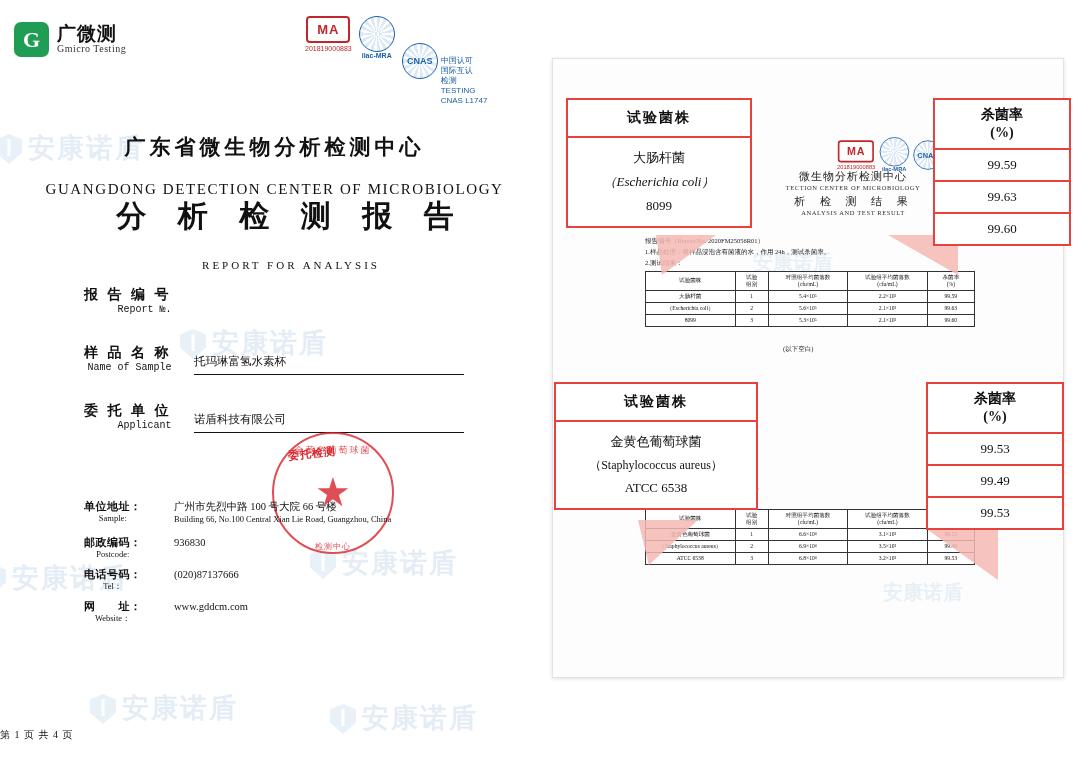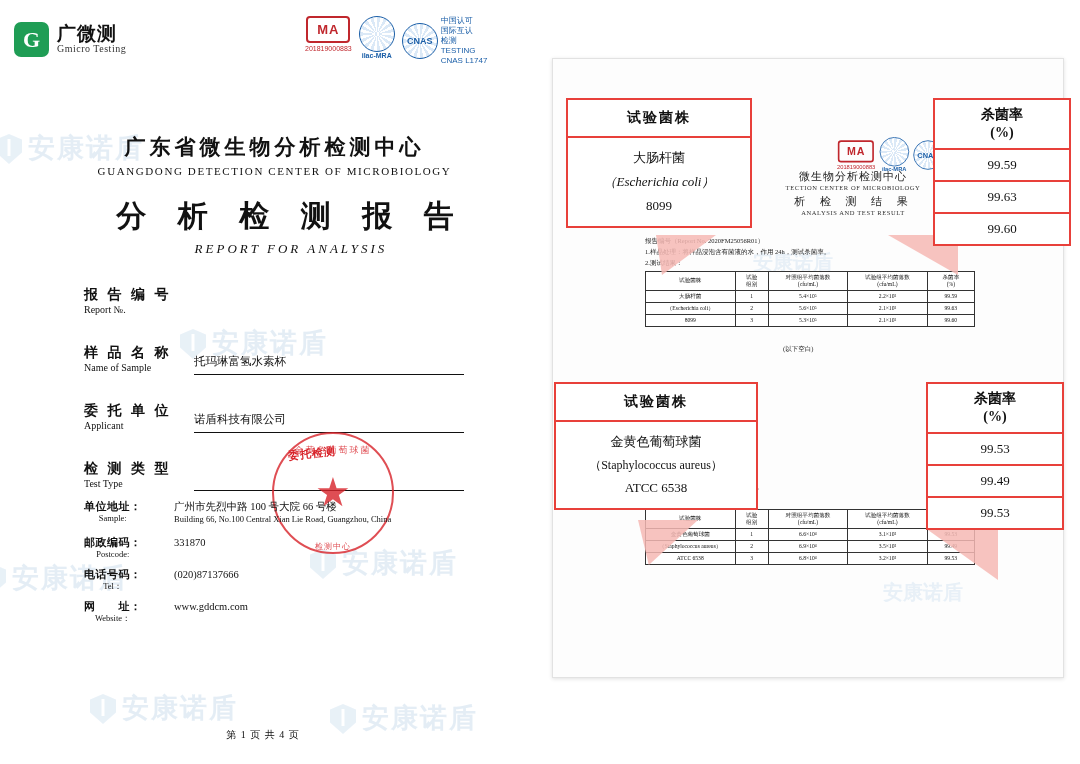--- a/index.html
+++ b/index.html
@@ -76,36 +76,36 @@
   }
   .ilac-sub{font-size:7px;color:#1b5fa8;font-family:"Liberation Sans", sans-serif;font-weight:bold;}
   .acc-cnas{display:flex;align-items:center;gap:3px;}
   .cnas-circ{
     width:34px;height:34px;border-radius:50%;
     border:1.5px solid #1b5fa8;
     background:repeating-conic-gradient(from 0deg,#dbe9f7 0deg 12deg,#ffffff 12deg 24deg);
     display:flex;align-items:center;justify-content:center;
     font-size:9px;color:#1b5fa8;font-weight:bold;font-family:"Liberation Sans", sans-serif;
   }
-  .cnas-txt{font-size:8px;line-height:1.25;color:#1b5fa8;font-family:"Liberation Sans", sans-serif;}
+  .cnas-txt{font-size:8px;line-height:1.25;color:#1b5fa8;font-family:"Liberation Sans", sans-serif;margin-top:40px;}
 
   
   .ct-title{position:absolute;left:0;right:0;top:133px;text-align:center;padding-left:11px;}
   .ct-cn{font-size:21px;letter-spacing:4px;color:#111;font-family:"Liberation Serif", serif;font-weight:bold;}
-  .ct-en{font-size:11px;letter-spacing:1.6px;color:#111;margin-top:4px;font-family:"Liberation Serif", serif;}
+  .ct-en{font-size:15px;letter-spacing:1.6px;color:#111;margin-top:20px;font-family:"Liberation Serif", serif;}
   .rep-title{position:absolute;left:0;right:0;top:196px;text-align:center;padding-left:44px;}
   .rep-cn{font-size:30px;letter-spacing:12px;color:#111;font-weight:bold;font-family:"Liberation Serif", serif;}
-  .rep-en{font-size:13px;letter-spacing:3px;color:#111;margin-top:4px;font-family:"Liberation Serif", serif;font-style:italic;}
+  .rep-en{font-size:11px;letter-spacing:3px;color:#111;margin-top:22px;font-family:"Liberation Serif", serif;}
 
   
   .fields{position:absolute;left:84px;top:286px;width:380px;}
   .field{position:relative;height:58px;}
   .f-label{position:absolute;left:0;top:0;line-height:1.25;}
   .f-cn{font-size:14px;letter-spacing:3px;color:#111;font-weight:bold;font-family:"Liberation Serif", serif;}
-  .f-en{font-size:10px;color:#111;font-family:Liberation Serif, serif;}
+  .f-en{font-size:10px;color:#111;font-family:Liberation Mono, monospace;text-align:right;}
   .f-value{
     position:absolute;left:110px;top:10px;right:0;
     font-size:11.5px;color:#111;font-family:"Liberation Serif", serif;
     padding-bottom:4px;border-bottom:1px solid #111;
     min-height:16px;
   }
 
   
   .contact{position:absolute;left:84px;top:500px;width:400px;}
   .crow{position:relative;min-height:30px;margin-bottom:2px;}
@@ -132,21 +132,21 @@
   .stamp-bot{
     position:absolute;left:0;right:0;bottom:0;text-align:center;
     font-size:8px;color:#d8232a;letter-spacing:1px;font-family:"Liberation Serif", serif;
   }
   .stamp-side{
     position:absolute;left:288px;top:446px;
     font-size:11px;color:#d8232a;font-weight:bold;letter-spacing:1px;
     transform:rotate(-6deg);font-family:"Liberation Serif", serif;
   }
   .footer-page{
-    position:absolute;left:0;right:12px;bottom:22px;text-align:center;
+    position:absolute;left:0;right:12px;bottom:22px;text-align:left;
     font-size:10px;color:#111;letter-spacing:1px;font-family:"Liberation Serif", serif;
   }
 
   
   .right{position:relative;width:542px;height:764px;background:#ffffff;}
   .doc-card{
     position:absolute;left:14px;top:58px;width:510px;height:618px;
     background:#fdfdfd;border:1px solid #e2e2e2;
     box-shadow:0 1px 4px rgba(0,0,0,.12);
     overflow:hidden;
@@ -275,27 +275,20 @@
           </div>
           <div class="f-value">托玛琳富氢水素杯</div>
         </div>
         <div class="field">
           <div class="f-label">
             <div class="f-cn">委 托 单 位</div>
             <div class="f-en">Applicant</div>
           </div>
           <div class="f-value">诺盾科技有限公司</div>
         </div>
-        <div class="field">
-          <div class="f-label">
-            <div class="f-cn">检 测 类 型</div>
-            <div class="f-en">Test Type</div>
-          </div>
-          <div class="f-value"></div>
-        </div>
       </div>
 
       <div class="stamp">
         <div class="stamp-arc">金黄色葡萄球菌</div>
         <div class="star">★</div>
         <div class="stamp-bot">检测中心</div>
       </div>
       <div class="stamp-side">委托检测</div>
 
       <div class="contact">
@@ -307,21 +300,21 @@
           <div class="c-value">
             <div>广州市先烈中路 100 号大院 66 号楼</div>
             <div class="l2">Building 66, No.100 Central Xian Lie Road, Guangzhou, China</div>
           </div>
         </div>
         <div class="crow">
           <div class="c-label">
             <div class="c-cn">邮政编码：</div>
             <div class="c-en">Postcode:</div>
           </div>
-          <div class="c-value">331870</div>
+          <div class="c-value">936830</div>
         </div>
         <div class="crow">
           <div class="c-label">
             <div class="c-cn">电话号码：</div>
             <div class="c-en">Tel：</div>
           </div>
           <div class="c-value">(020)87137666</div>
         </div>
         <div class="crow">
           <div class="c-label">

